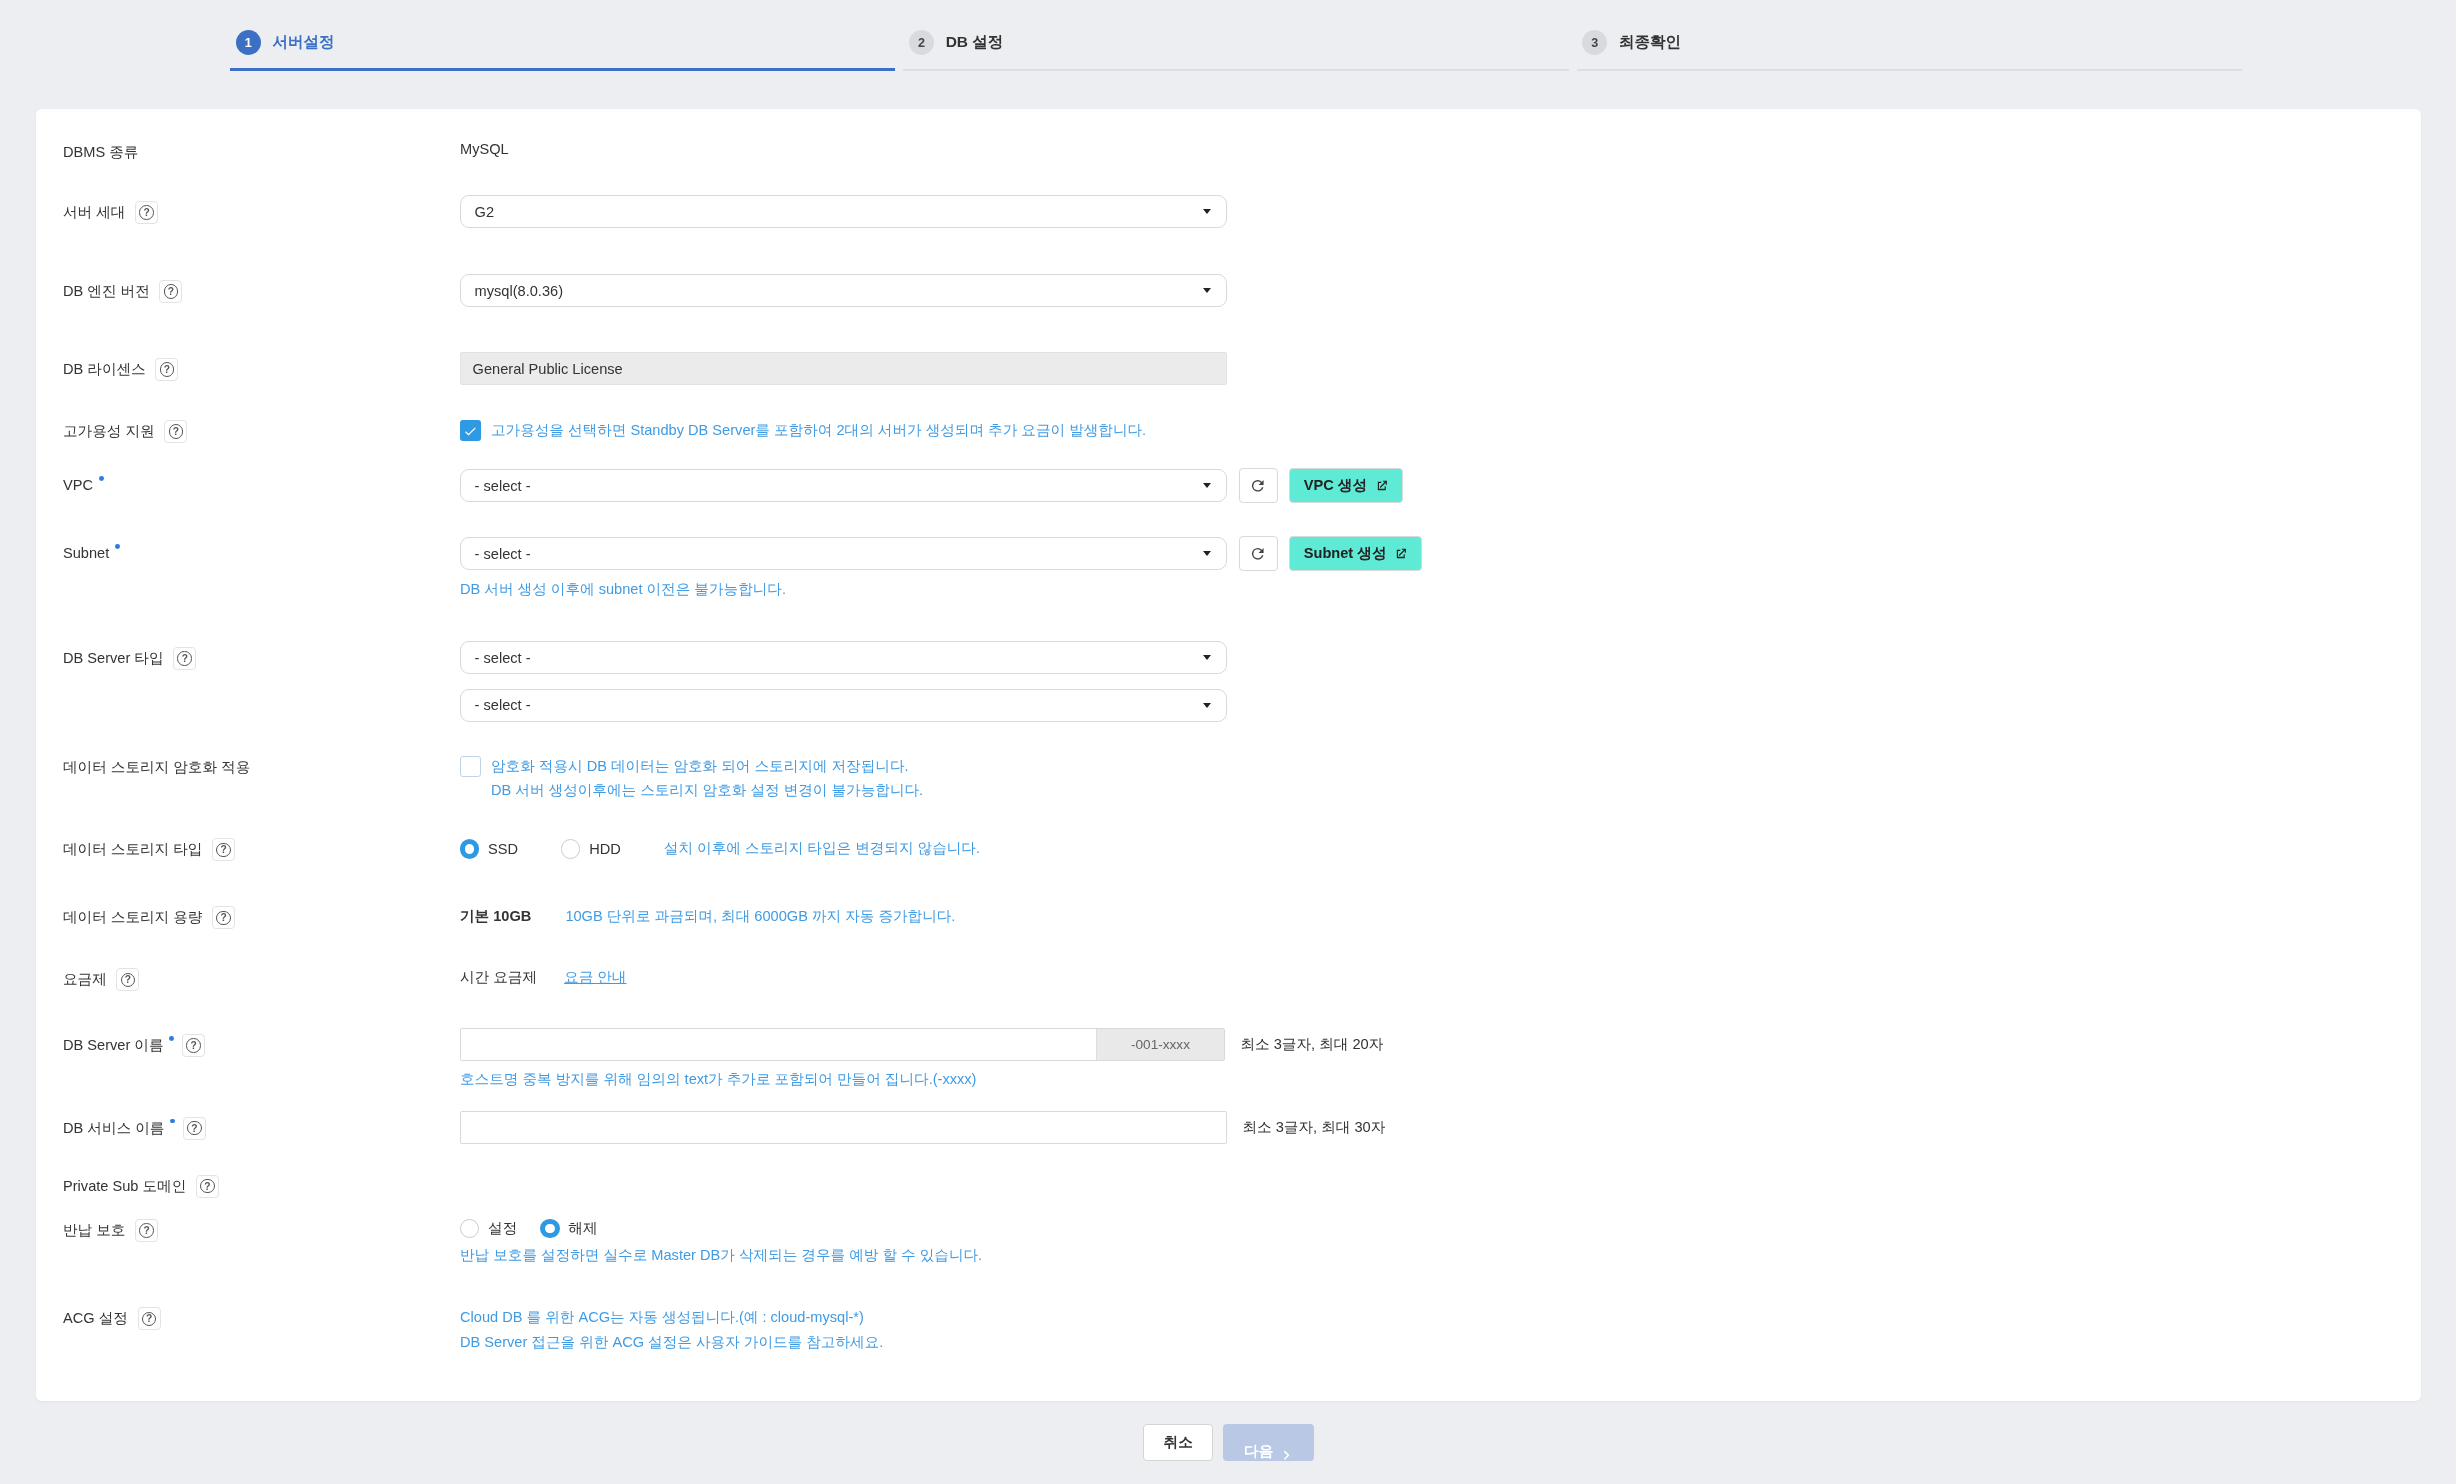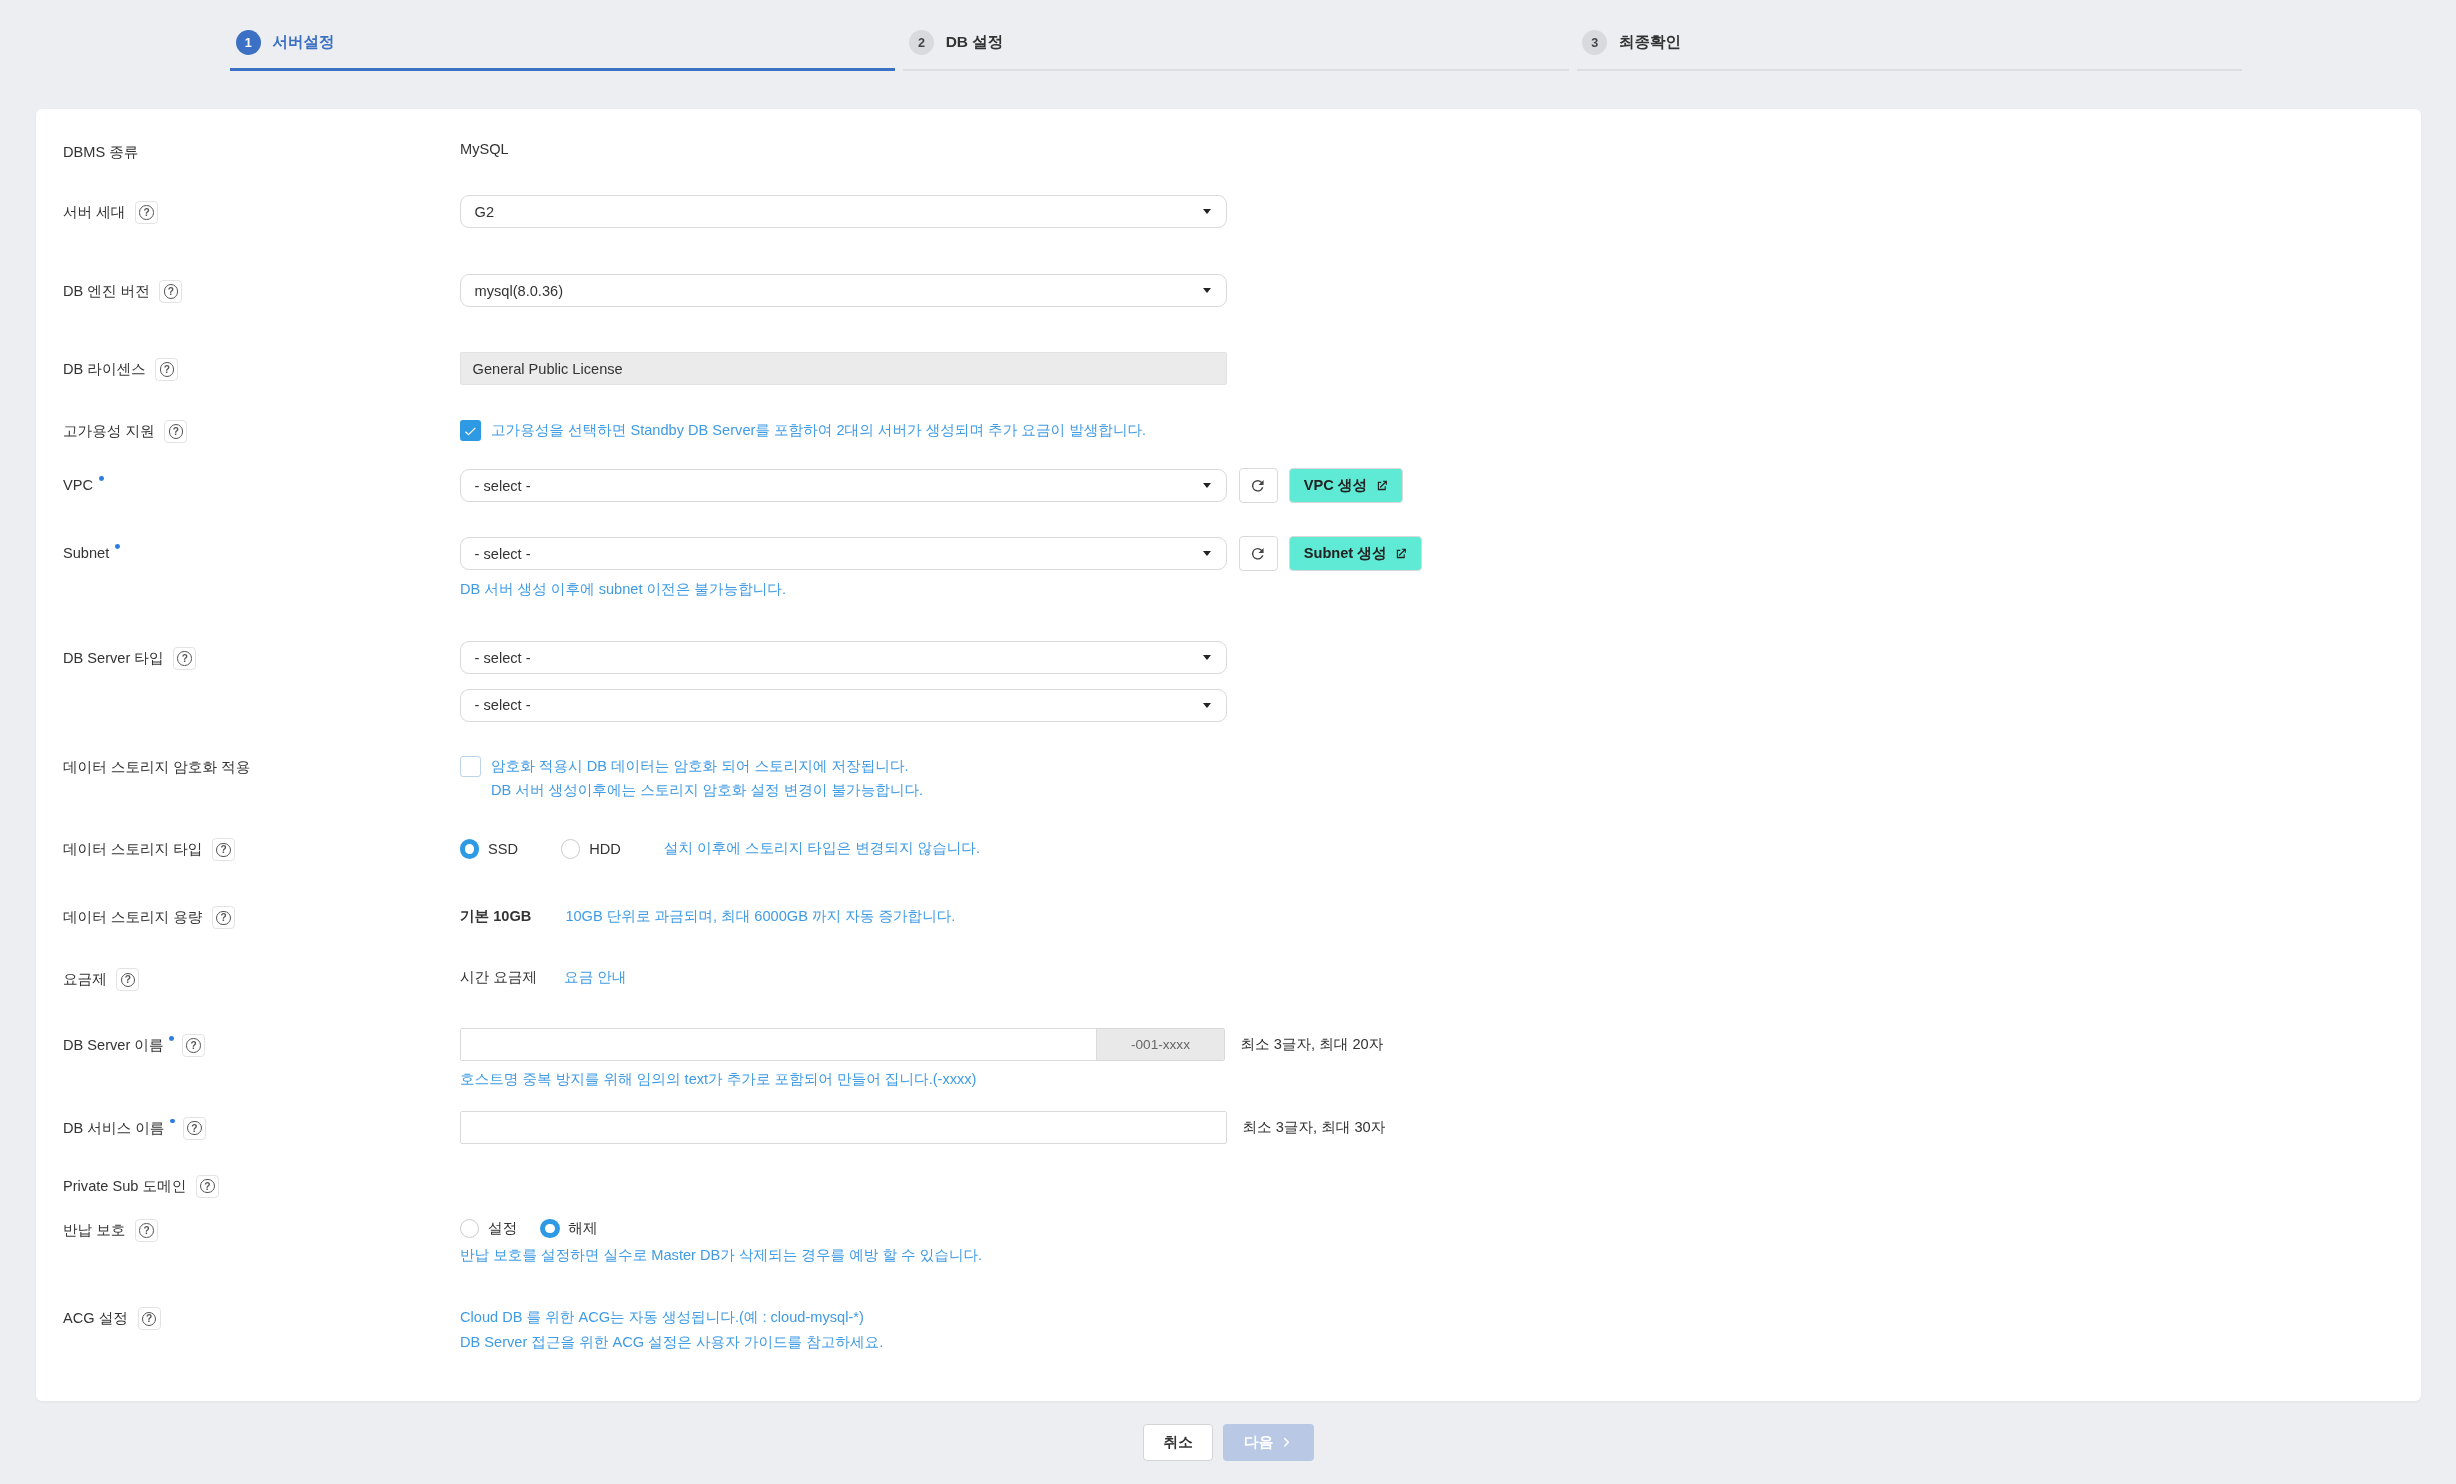--- a/index.html
+++ b/index.html
@@ -62,37 +62,37 @@
   .checkbox.checked{background:var(--ctl-blue)}
   .checkbox.unchecked{background:#fff;border:1.5px solid #bdd3e8}
 
   .radio{width:19.4px;height:19.4px;border-radius:50%;display:inline-block;flex:0 0 auto}
   .radio.on{border:5.8px solid var(--ctl-blue);background:#fff}
   .radio.off{border:1.5px solid #ccc;background:#fff}
   .radio-item{display:flex;align-items:center;gap:8.7px}
   .radio-label{color:#333}
 
   .note{color:var(--info);font-size:14.6px;line-height:21.3px}
-  .link{color:var(--info);cursor:pointer}
+  .link{color:var(--info);text-decoration:underline;cursor:pointer}
   .hint{color:#333;font-size:14.6px;margin-left:15.5px;align-self:center}
   .bold-val{font-weight:bold;color:#333}
   .inline{display:flex;align-items:center}
 
   
   .r1{margin-bottom:31px}.r2{margin-bottom:46px}.r3{margin-bottom:45px}.r4{margin-bottom:35px}
   .r5{margin-bottom:25px}.r6{margin-bottom:33px}.r7{margin-bottom:41px}.r8{margin-bottom:34px}
   .r9{margin-bottom:37px}.r10{margin-bottom:45px}.r11{margin-bottom:39px}.r12{margin-bottom:37px}
   .r13{margin-bottom:20.4px}.r14{margin-bottom:25px}.r15{margin-bottom:21.3px}.r16{margin-bottom:41px}
 
   
   .footer{display:flex;justify-content:center;gap:9.7px;margin-top:23px}
   .btn-cancel{width:70px;height:37px;background:#fff;border:1px solid #d4d4d4;border-radius:3.9px;
               font:inherit;font-weight:bold;color:#333;cursor:pointer}
   .btn-next{width:91px;height:37px;background:var(--next-bg);border:none;border-radius:3.9px;
-            font:inherit;font-weight:bold;color:#fff;display:inline-flex;align-items:center;
+            font:inherit;font-weight:bold;color:#fff;display:inline-flex;align-items:flex-end;
             justify-content:center;gap:6.8px;cursor:default}
 </style>
 </head>
 <body>
 
 <div class="stepper">
   <div class="step active">
     <div class="step-head">
       <span class="step-num">1</span>
       <span class="step-label">서버설정</span>

